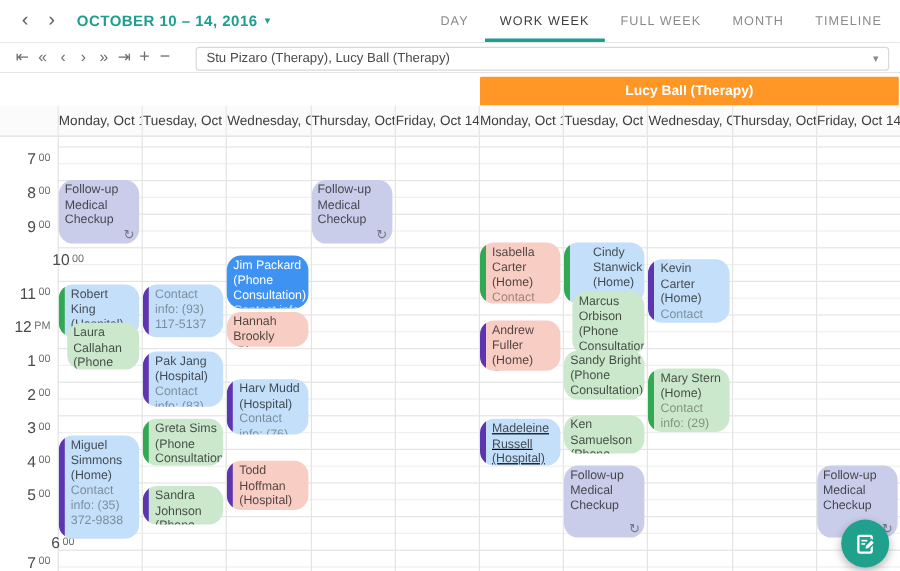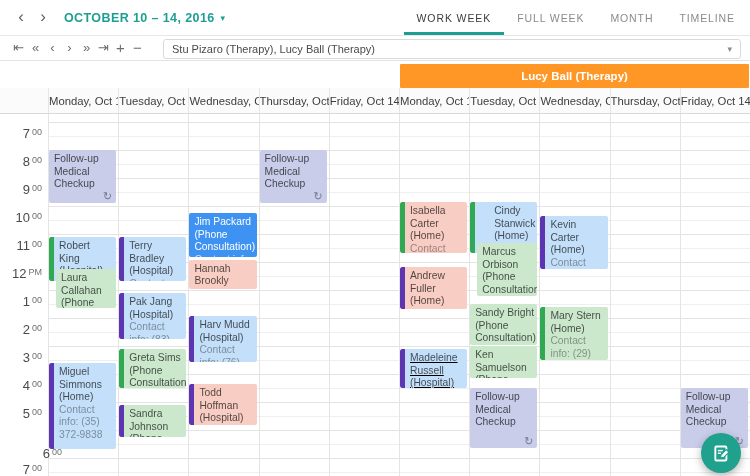--- a/index.html
+++ b/index.html
@@ -33,21 +33,21 @@
   
   .sched-body{position:absolute;top:114px;left:0;right:0;bottom:0;background:#fff;overflow:hidden;}
   .hline{position:absolute;left:48px;right:0;height:1px;background:#e4e4e4;}
   .hline.half{background:#efefef;}
   .vline{position:absolute;top:0;bottom:0;width:1px;background:#e4e4e4;}
   .col{position:absolute;top:0;bottom:0;cursor:pointer;}
   .tlabel{position:absolute;left:0;width:42px;text-align:right;}
   .tlabel .th{font-size:13px;color:#4a4a4a;}
   .tlabel .tm{font-size:9px;color:#6e6e6e;margin-left:2px;position:relative;top:-3px;}
   
-  .appt{position:absolute;border-radius:2px;box-sizing:border-box;overflow:hidden;cursor:pointer;
+  .appt{position:absolute;border-radius:12px;box-sizing:border-box;overflow:hidden;cursor:pointer;
         font-size:10.3px;line-height:12.5px;padding:3px 3px 2px 5px;}
   .appt.has-bar{padding-left:10px;margin-top:24px;}
   .appt .bar{position:absolute;left:0;top:0;bottom:0;width:5px;border-radius:2px 0 0 2px;}
   .bar.b-green{background:var(--bar-green);}
   .bar.b-purple{background:var(--bar-purple);}
   .appt .atitle{display:block;color:rgba(0,0,0,.68);}
   .appt .acontact{display:block;color:rgba(0,0,0,.38);}
   .appt .rec{position:absolute;right:4px;bottom:1px;font-size:11px;color:rgba(0,0,0,.42);}
   .v-blue{background:var(--appt-blue);}
   .v-green{background:var(--appt-green);}
@@ -72,20 +72,21 @@
       </div>
       <div class="chevbtn">
         <span>›</span>
       </div>
       <div class="datelabel">
         <span>OCTOBER 10 – 14, 2016</span>
         <span class="caret">▾</span>
       </div>
     </div>
     <div class="tabs" id="tabs">
+        <div class="tab">DAY</div>
         <div class="tab active">WORK WEEK</div>
         <div class="tab">FULL WEEK</div>
         <div class="tab">MONTH</div>
         <div class="tab">TIMELINE</div>
       </div>
   </div>
 
   <div class="toolbar">
     <div class="navbtns" id="navbtns">
         <div class="navbtn"><span>⇤</span></div>
@@ -161,21 +162,21 @@
       <div class="col" style="left: 469.2px; width: 70.2px;"></div>
       <div class="vline" style="left: 539px;"></div>
       <div class="col" style="left: 539.4px; width: 70.2px;"></div>
       <div class="vline" style="left: 610px;"></div>
       <div class="col" style="left: 609.6px; width: 70.2px;"></div>
       <div class="vline" style="left: 680px;"></div>
       <div class="col" style="left: 679.8px; width: 70.2px;"></div>
       <div class="tlabel" style="top: 10px;"><span class="th">7</span><span class="tm">00</span></div>
       <div class="tlabel" style="top: 38px;"><span class="th">8</span><span class="tm">00</span></div>
       <div class="tlabel" style="top: 66px;"><span class="th">9</span><span class="tm">00</span></div>
-      <div class="tlabel" style="top: 94px;"><span class="th">10</span><span class="tm">00</span></div>
+      <div class="tlabel" style="top: 94px; padding-left: 28px;"><span class="th">10</span><span class="tm">00</span></div>
       <div class="tlabel" style="top: 122px;"><span class="th">11</span><span class="tm">00</span></div>
       <div class="tlabel" style="top: 150px;"><span class="th">12</span><span class="tm">PM</span></div>
       <div class="tlabel" style="top: 178px;"><span class="th">1</span><span class="tm">00</span></div>
       <div class="tlabel" style="top: 206px;"><span class="th">2</span><span class="tm">00</span></div>
       <div class="tlabel" style="top: 234px;"><span class="th">3</span><span class="tm">00</span></div>
       <div class="tlabel" style="top: 262px;"><span class="th">4</span><span class="tm">00</span></div>
       <div class="tlabel" style="top: 290px;"><span class="th">5</span><span class="tm">00</span></div>
       <div class="tlabel" style="top: 330px; margin-left: 20px;"><span class="th">6</span><span class="tm">00</span></div>
       <div class="tlabel" style="top: 346px;"><span class="th">7</span><span class="tm">00</span></div>
       <div class="appt v-lavender" style="left: 49px; width: 67.2px; top: 36px; height: 53px;">
@@ -190,21 +191,20 @@
       <div class="appt v-green" style="left: 56px; width: 60.2px; top: 155px; height: 39px;">
         <span class="atitle">Laura Callahan (Phone Consultation)</span>
       </div>
       <div class="appt v-blue has-bar" style="left: 49px; width: 67.2px; top: 225px; height: 86px;">
         <span class="bar b-purple"></span>
         <span class="atitle">Miguel Simmons (Home)</span>
         <span class="acontact">Contact info: (35) 372-9838</span>
       </div>
       <div class="appt v-blue has-bar" style="left: 119.2px; width: 67.2px; top: 99px; height: 43.6667px;">
         <span class="bar b-purple"></span>
-        <span class="atitle">Terry Bradley (Hospital)</span>
         <span class="acontact">Contact info: (93) 117-5137</span>
       </div>
       <div class="appt v-blue has-bar" style="left: 119.2px; width: 67.2px; top: 155px; height: 46px;">
         <span class="bar b-purple"></span>
         <span class="atitle">Pak Jang (Hospital)</span>
         <span class="acontact">Contact info: (83) 940-7330</span>
       </div>
       <div class="appt v-green has-bar" style="left: 119.2px; width: 67.2px; top: 211px; height: 39px;">
         <span class="bar b-green"></span>
         <span class="atitle">Greta Sims (Phone Consultation)</span>
@@ -249,21 +249,21 @@
         <span class="atitle">Madeleine Russell (Hospital)</span>
       </div>
       <div class="appt v-blue has-bar" style="left: 470.2px; width: 67.2px; top: 64px; height: 50.6667px; padding-left: 24px;">
         <span class="bar b-green"></span>
         <span class="atitle">Cindy Stanwick (Home)</span>
         <span class="acontact">Contact info: (36) 253-6317</span>
       </div>
       <div class="appt v-green" style="left: 477.2px; width: 60.2px; top: 129.333px; height: 53px;">
         <span class="atitle">Marcus Orbison (Phone Consultation)</span>
       </div>
-      <div class="appt v-green" style="left: 470.2px; width: 67.2px; top: 190px; height: 41px;">
+      <div class="appt v-green" style="left: 470.2px; width: 67.2px; top: 178px; height: 41px;">
         <span class="atitle">Sandy Bright (Phone Consultation)</span>
       </div>
       <div class="appt v-green" style="left: 470.2px; width: 67.2px; top: 232px; height: 32px;">
         <span class="atitle">Ken Samuelson (Phone Consultation)</span>
       </div>
       <div class="appt v-lavender" style="left: 470.2px; width: 67.2px; top: 274px; height: 60px;">
         <span class="atitle">Follow-up Medical Checkup</span>
         <span class="rec">↻</span>
       </div>
       <div class="appt v-blue has-bar" style="left: 540.4px; width: 67.2px; top: 78px; height: 53px;">

